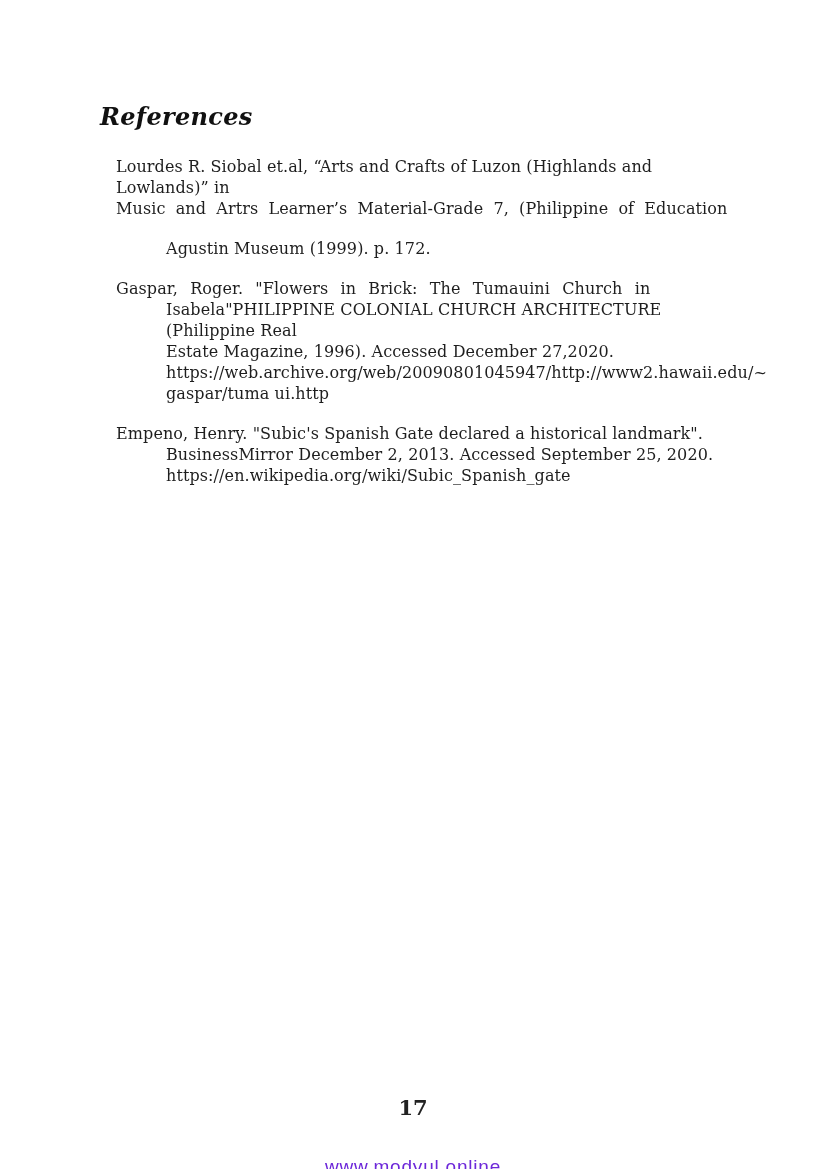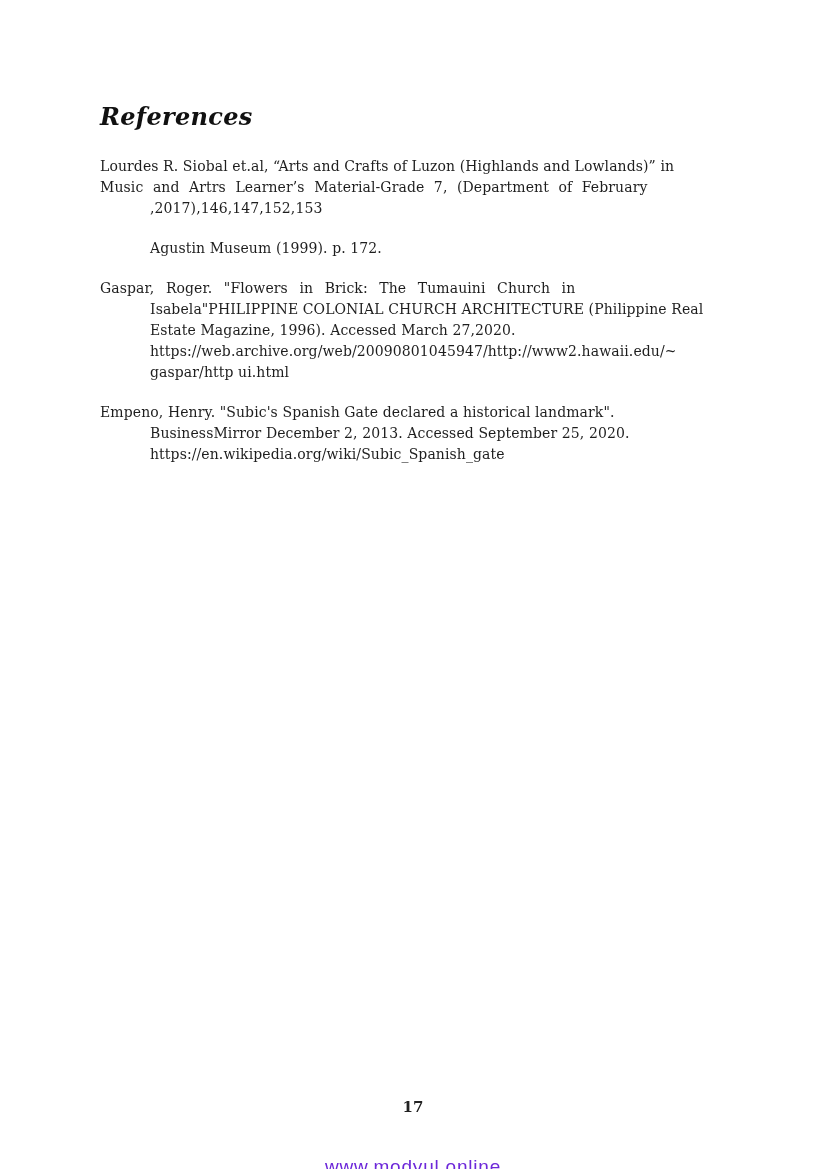--- a/index.html
+++ b/index.html
@@ -26,36 +26,37 @@
     font-size: 24px;
     line-height: 28px;
     color: #111111;
     letter-spacing: 0.3px;
     margin-bottom: 25px;
   }
   .reference {
     margin-bottom: 19px;
   }
   .ref-line {
-    font-size: 14px;
+    font-size: 16px;
     line-height: 21px;
     white-space: pre-wrap;
     letter-spacing: 0.1px;
+    margin-left: 16px;
   }
   .indent { padding-left: 50px; }
   .ws-2 { word-spacing: 2px; }
   .ws-5 { word-spacing: 5px; }
   .ws-7 { word-spacing: 7px; }
   .page-number {
     position: absolute;
     top: 1099px;
     left: 0;
     width: 100%;
     text-align: center;
-    font-size: 15px;
+    font-size: 21px;
     line-height: 17px;
     font-weight: 600;
     color: #222222;
   }
   .watermark {
     position: absolute;
     top: 1117px;
     left: 0;
     width: 100%;
     text-align: center;
@@ -70,34 +71,33 @@
 </head>
 <body>
 
 <div class="page">
   <div class="content">
 
     <h1 class="doc-title">References</h1>
 
     <div class="reference">
       <div class="ref-line">Lourdes R. Siobal et.al, “Arts and Crafts of Luzon (Highlands and Lowlands)” in</div>
-      <div class="ref-line ws-5">Music and Artrs Learner’s Material-Grade 7, (Department of February</div>
-      <div class="ref-line indent">,2017),146,147,152,153</div>
+      <div class="ref-line ws-5">Music and Artrs Learner’s Material-Grade 7, (Philippine of Education</div>
     </div>
 
     <div class="reference">
       <div class="ref-line indent">Agustin Museum (1999). p. 172.</div>
     </div>
 
     <div class="reference">
       <div class="ref-line ws-7">Gaspar, Roger. "Flowers in Brick: The Tumauini Church in</div>
       <div class="ref-line indent">Isabela"PHILIPPINE COLONIAL CHURCH ARCHITECTURE (Philippine Real</div>
-      <div class="ref-line indent">Estate Magazine, 1996). Accessed March 27,2020.</div>
+      <div class="ref-line indent">Estate Magazine, 1996). Accessed December 27,2020.</div>
       <div class="ref-line indent">https://web.archive.org/web/20090801045947/http://www2.hawaii.edu/~</div>
-      <div class="ref-line indent">gaspar/http ui.html</div>
+      <div class="ref-line indent">gaspar/tuma ui.http</div>
     </div>
 
     <div class="reference">
       <div class="ref-line">Empeno, Henry. "Subic's Spanish Gate declared a historical landmark".</div>
       <div class="ref-line indent">BusinessMirror December 2, 2013. Accessed September 25, 2020.</div>
       <div class="ref-line indent">https://en.wikipedia.org/wiki/Subic_Spanish_gate</div>
     </div>
 
   </div>
 

